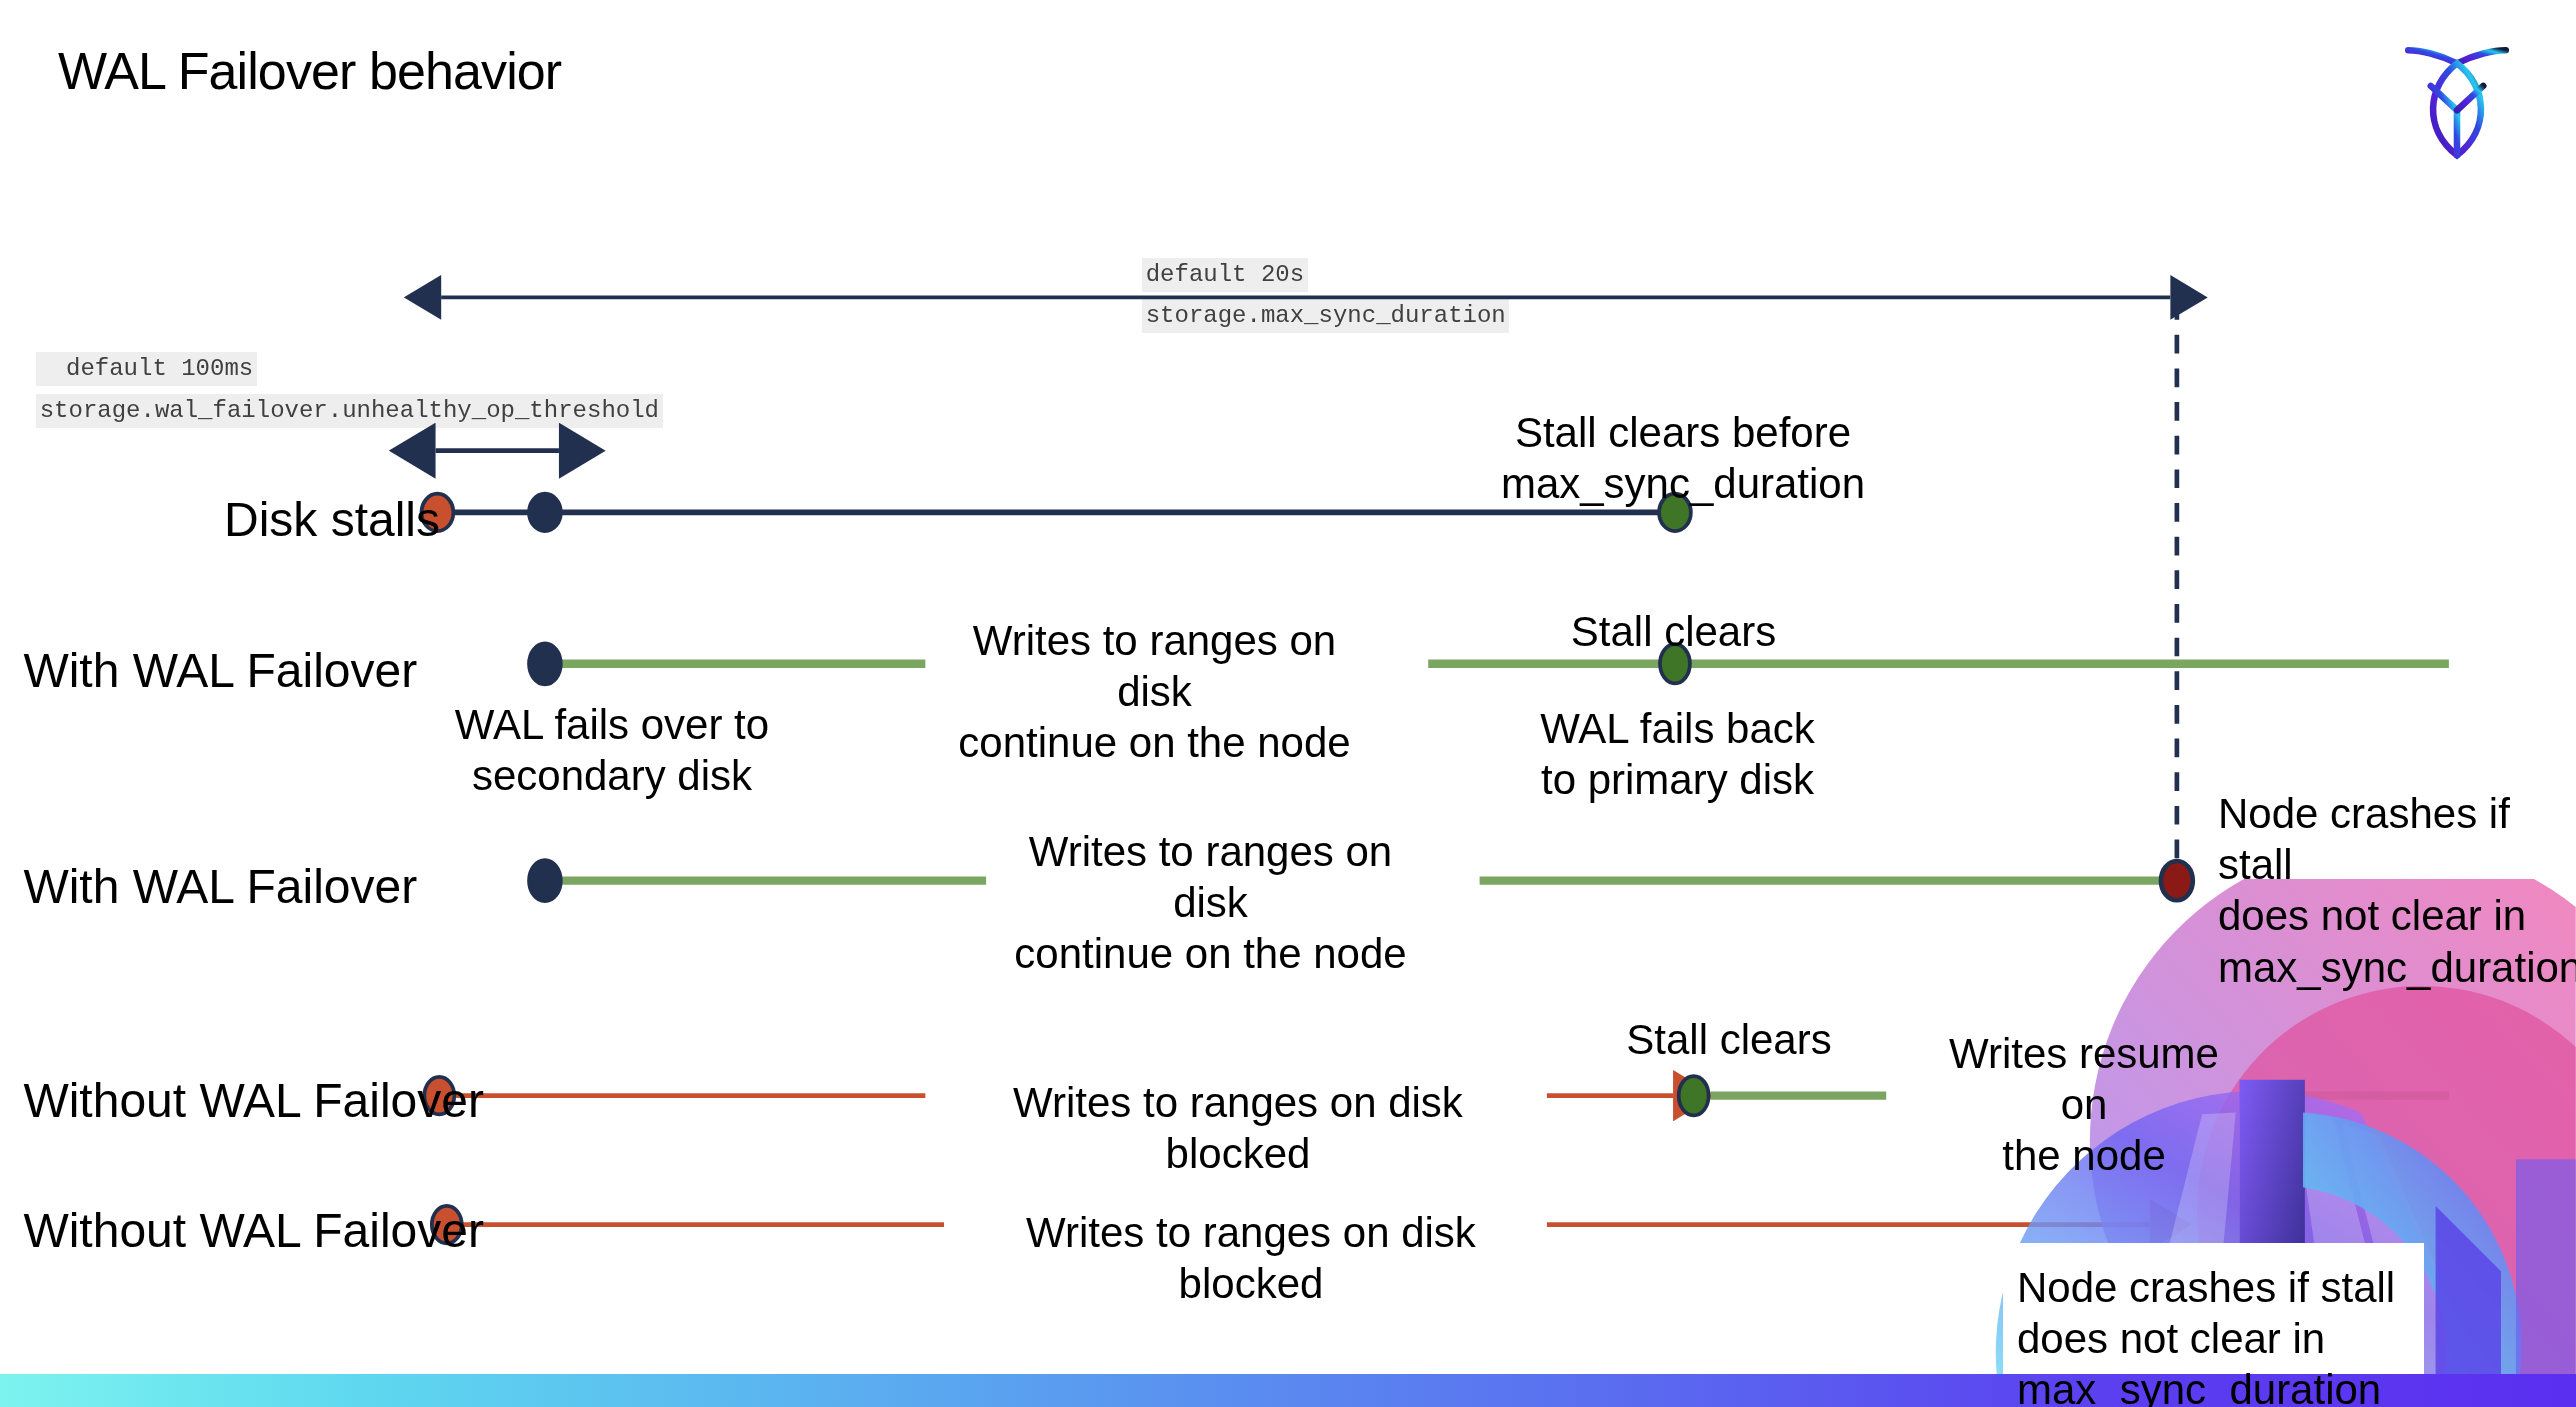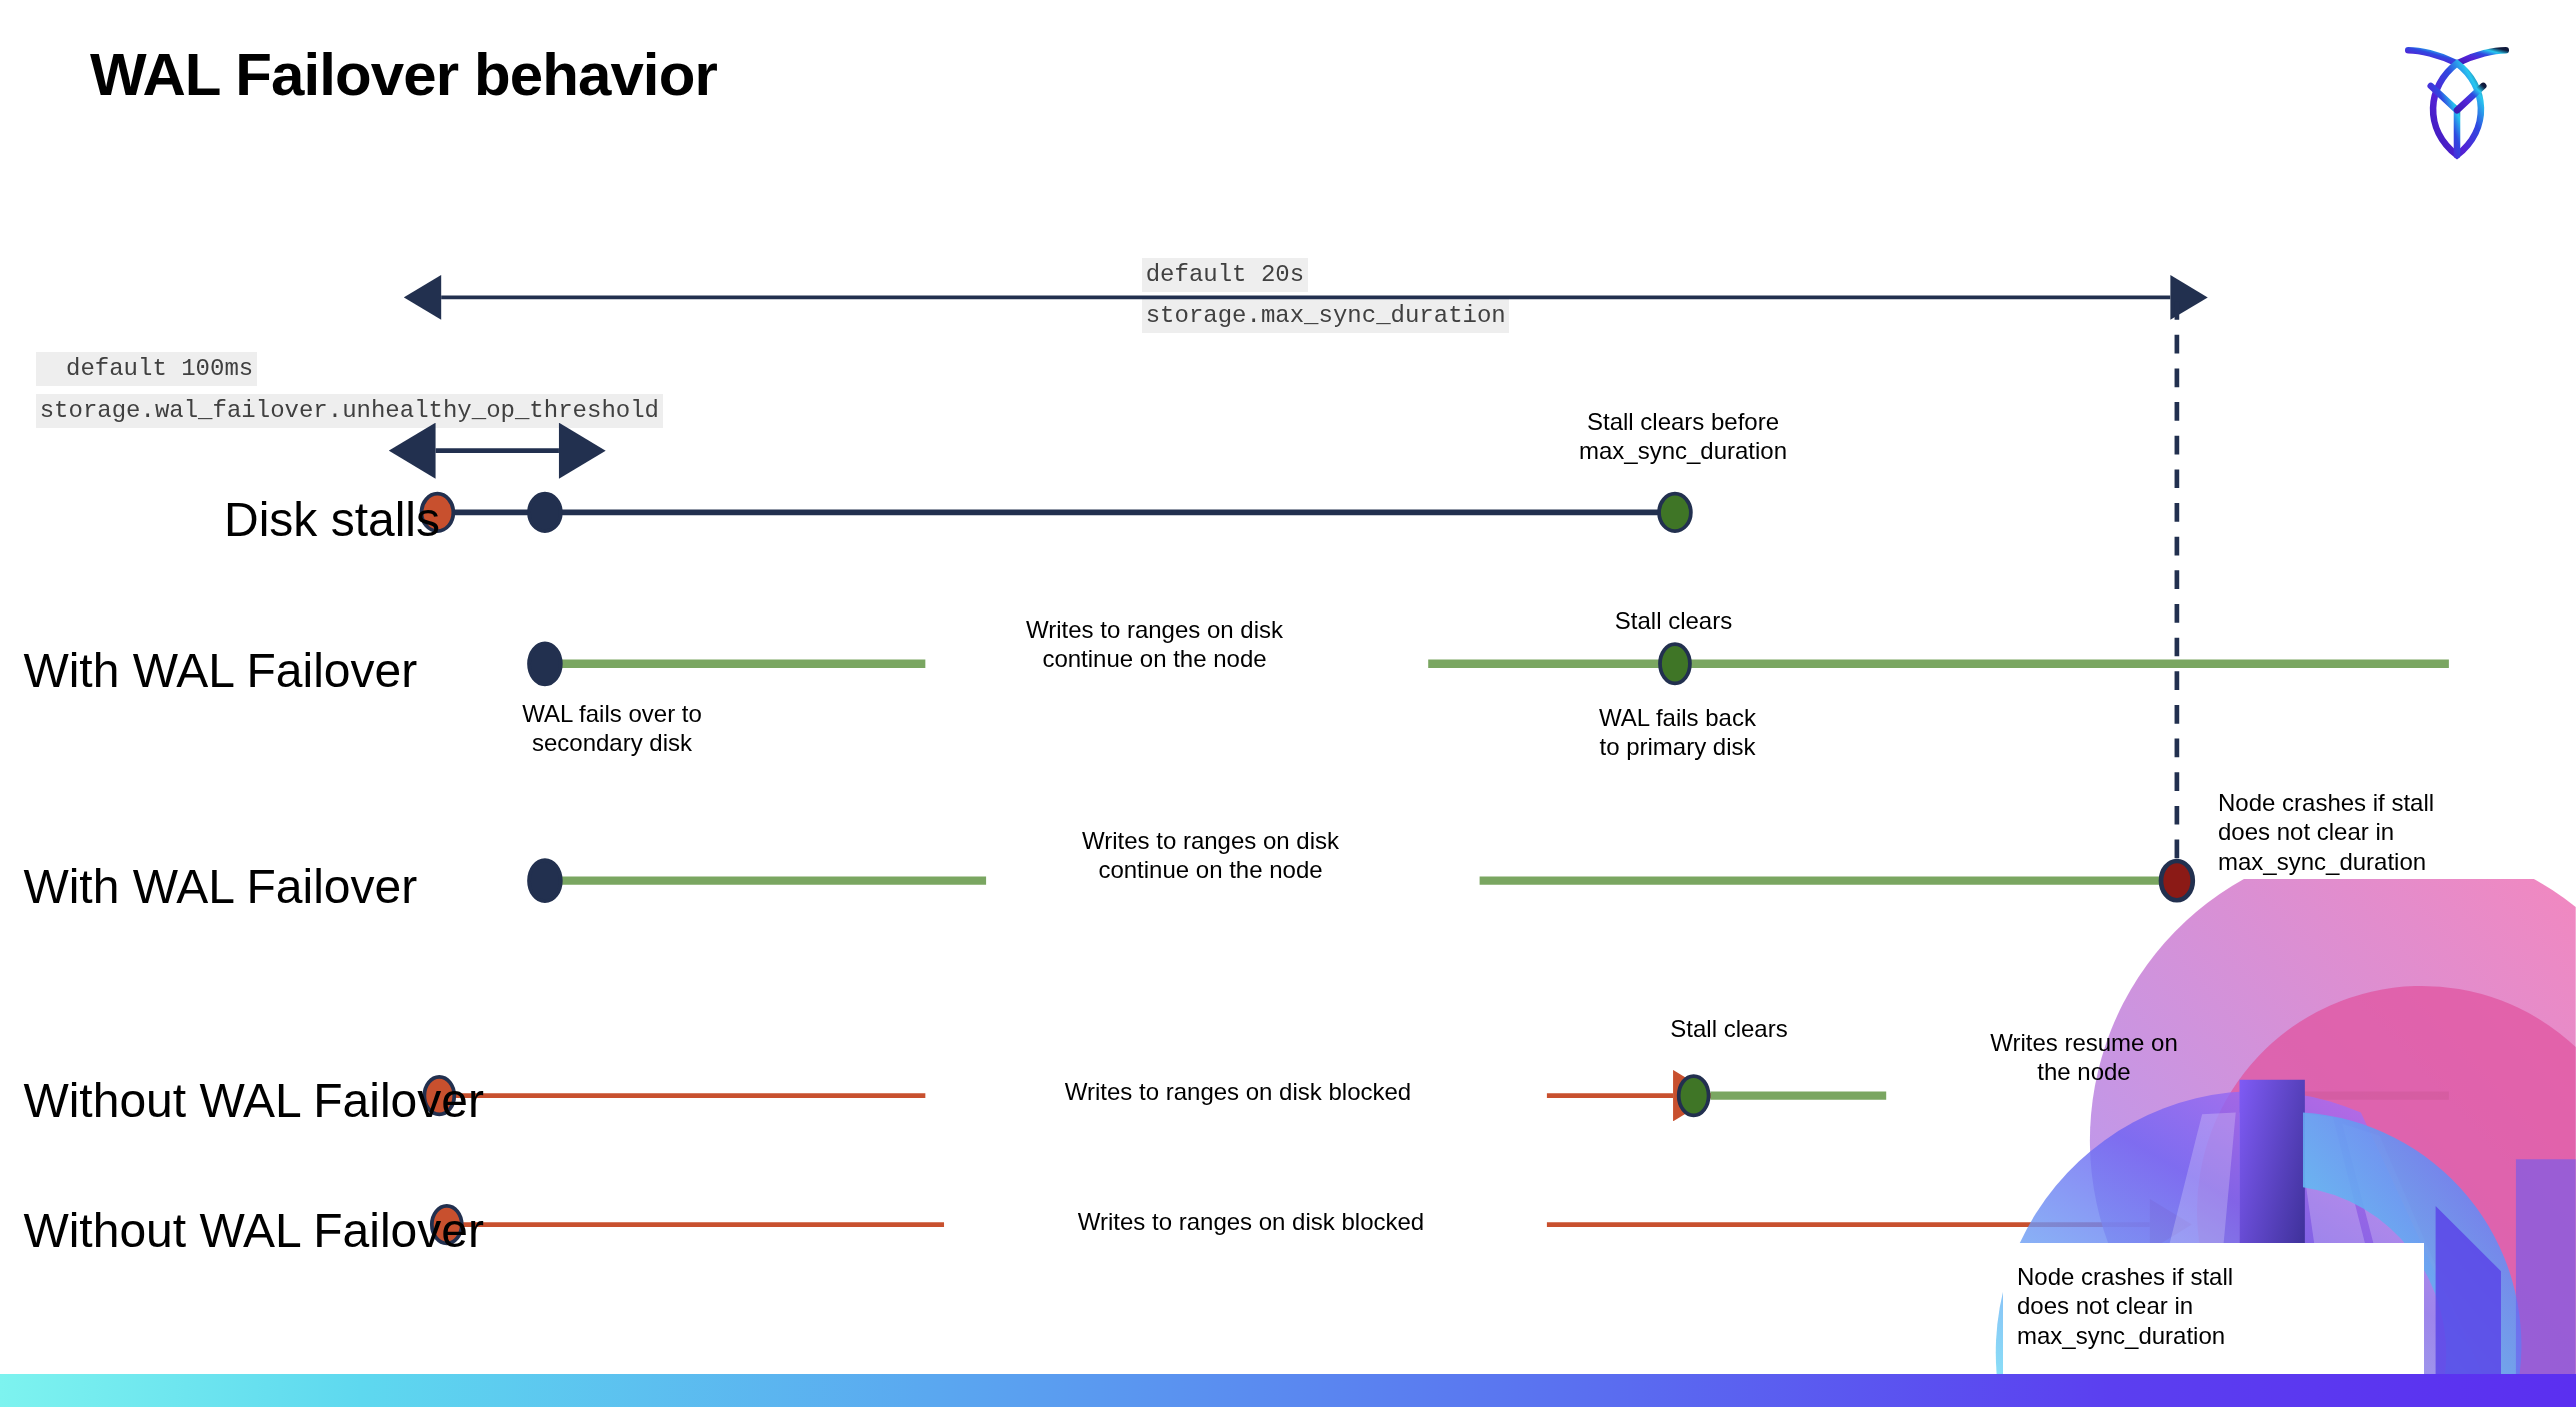--- a/index.html
+++ b/index.html
@@ -2,40 +2,40 @@
 <html style="font-size:15px"><head>
 <meta charset="utf-8">
 <style>
   html,body{margin:0;padding:0;background:#fff;}
   body{width:2576px;height:1408px;position:relative;overflow:hidden;
        font-family:"Liberation Sans",sans-serif;color:#000;}
 
   .slide{position:absolute;inset:0;background:#fff;overflow:hidden;}
 
   
-  .title{position:absolute;left:58px;top:45px;font-size:60px;font-weight:bold;
-         letter-spacing:-0.9px;line-height:1;white-space:nowrap;margin-left:32px;}
+  .title{position:absolute;left:58px;top:45px;font-size:52px;font-weight:normal;
+         letter-spacing:-0.9px;line-height:1;white-space:nowrap;}
 
   
   .logo{position:absolute;left:2382px;top:24px;width:150px;height:150px;}
 
   
   .code{position:absolute;font-family:"Liberation Mono",monospace;
         font-size:24px;background:#eeeeee;color:#404040;white-space:nowrap;
         line-height:1.34;padding:0.9px 3.7px;}
 
   
   .vec{position:absolute;left:0;top:0;width:2576px;height:1408px;
        pointer-events:none;}
 
   
   .rowlabel{position:absolute;font-size:48px;white-space:nowrap;line-height:1;}
 
   
-  .note{position:absolute;font-size:24px;line-height:1.22;white-space:pre-line;}
+  .note{position:absolute;font-size:42px;line-height:1.22;white-space:pre-line;}
   .note.c{text-align:center;}
   .note.l{text-align:left;}
 
   
   .art{position:absolute;right:0;bottom:34px;width:617px;height:495px;
        overflow:hidden;pointer-events:none;}
   .artbar{position:absolute;left:0;bottom:0;width:2576px;height:34px;
        background:linear-gradient(90deg,#7df3ef 0%,#5ed8ef 14%,#5aa8f0 36%,
                   #5a6ef0 62%,#5b3ff0 82%,#5b2ff0 100%);}
   .whitecard{position:absolute;left:2003px;top:1243px;width:421px;height:165px;

